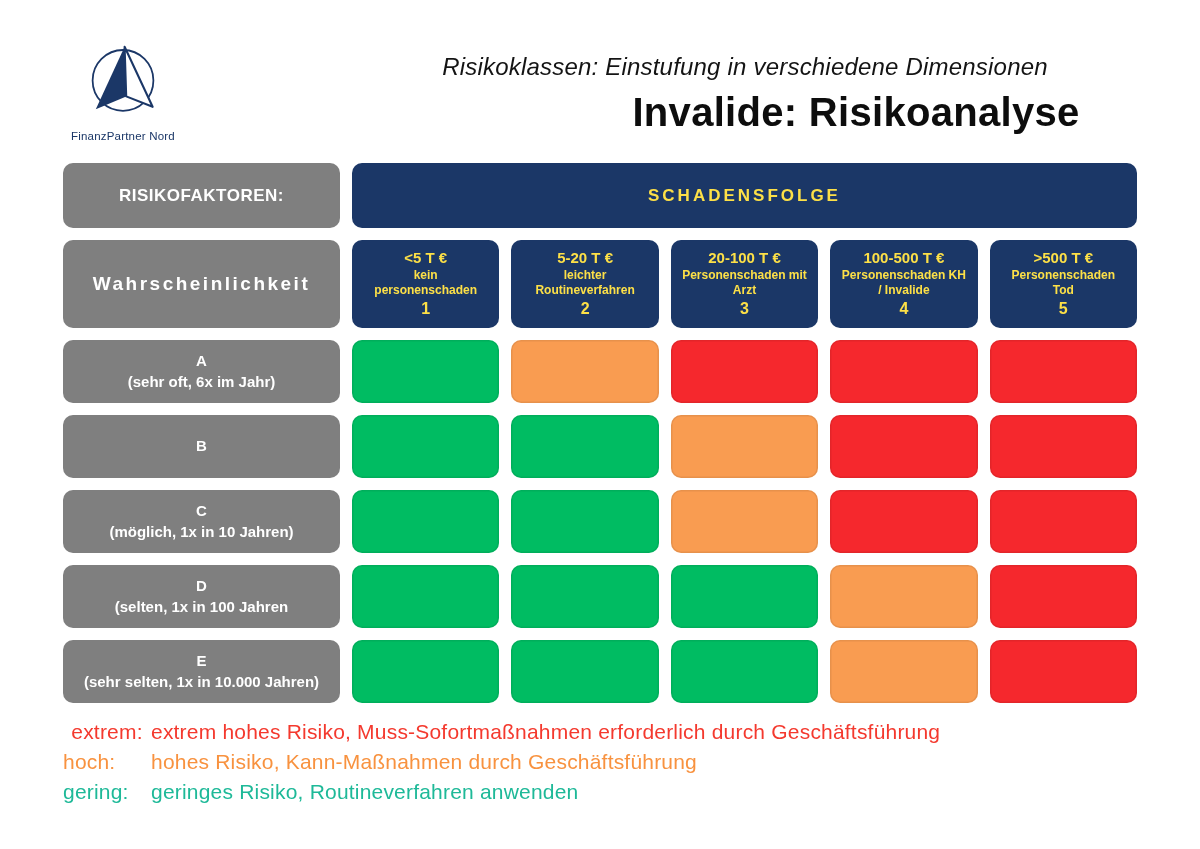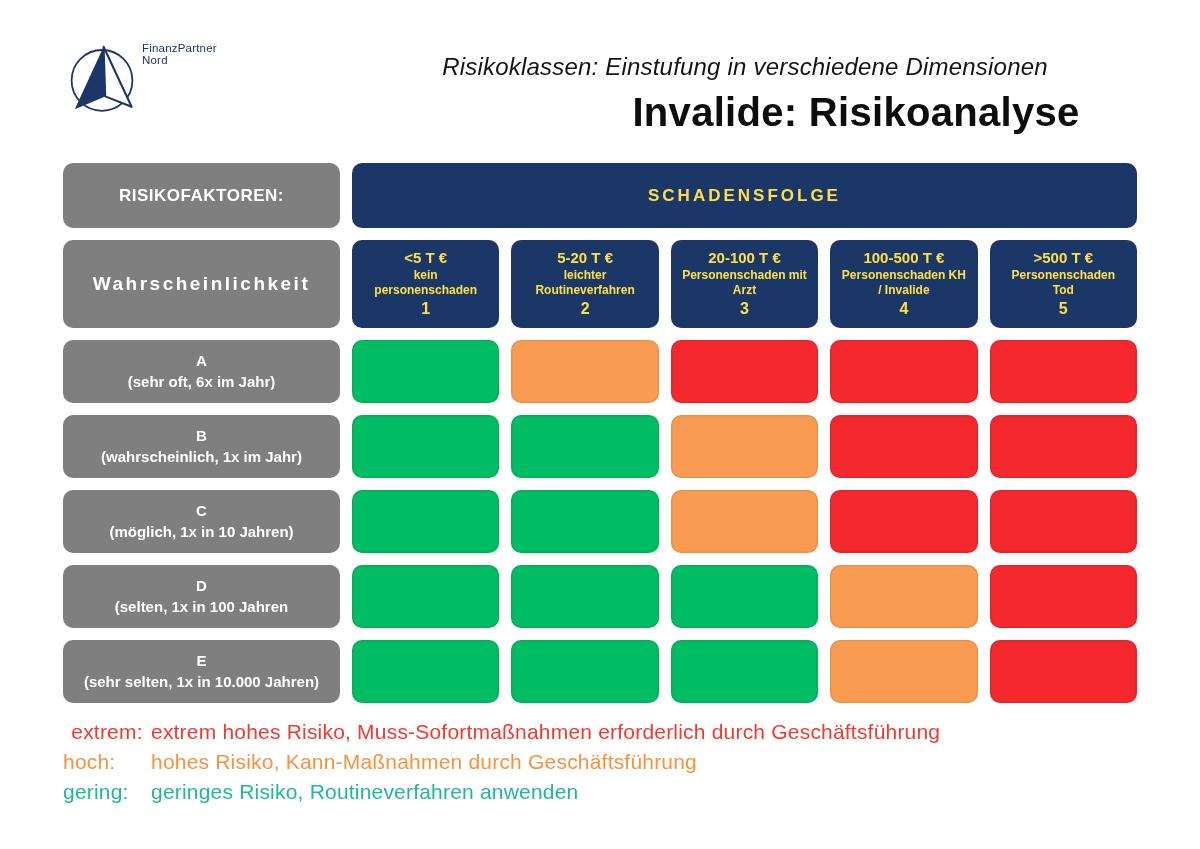--- a/index.html
+++ b/index.html
@@ -7,21 +7,21 @@
   body {
     position: relative;
     background: #ffffff;
     font-family: "Liberation Sans", sans-serif;
     overflow: hidden;
   }
 
   
   .logo {
     position: absolute; left: 62px; top: 40px; width: 122px;
-    display: flex; flex-direction: row; align-items: flex-start;
+    display: flex; flex-direction: column; align-items: center;
   }
   .logo svg { width: 80px; height: 84px; }
   .logo-caption {
     margin-top: 2px; font-size: 11.5px; color: #1b3767; letter-spacing: 0.2px;
   }
 
   
   .subtitle {
     position: absolute; left: 375px; top: 53px; width: 740px;
     text-align: center; font-size: 24px; font-style: italic;
@@ -117,21 +117,20 @@
     <div class="letter">A</div>
     <div class="desc">(sehr oft, 6x im Jahr)</div>
   </div>
     <div class="cell" style="background: rgb(0, 188, 98);"></div>
     <div class="cell" style="background: rgb(249, 156, 81);"></div>
     <div class="cell" style="background: rgb(245, 40, 45);"></div>
     <div class="cell" style="background: rgb(245, 40, 45);"></div>
     <div class="cell" style="background: rgb(245, 40, 45);"></div>
     <div class="box gray rowlabel">
     <div class="letter">B</div>
-    <div class="desc">(wahrscheinlich, 1x im Jahr)</div>
   </div>
     <div class="cell" style="background: rgb(0, 188, 98);"></div>
     <div class="cell" style="background: rgb(0, 188, 98);"></div>
     <div class="cell" style="background: rgb(249, 156, 81);"></div>
     <div class="cell" style="background: rgb(245, 40, 45);"></div>
     <div class="cell" style="background: rgb(245, 40, 45);"></div>
     <div class="box gray rowlabel">
     <div class="letter">C</div>
     <div class="desc">(möglich, 1x in 10 Jahren)</div>
   </div>

